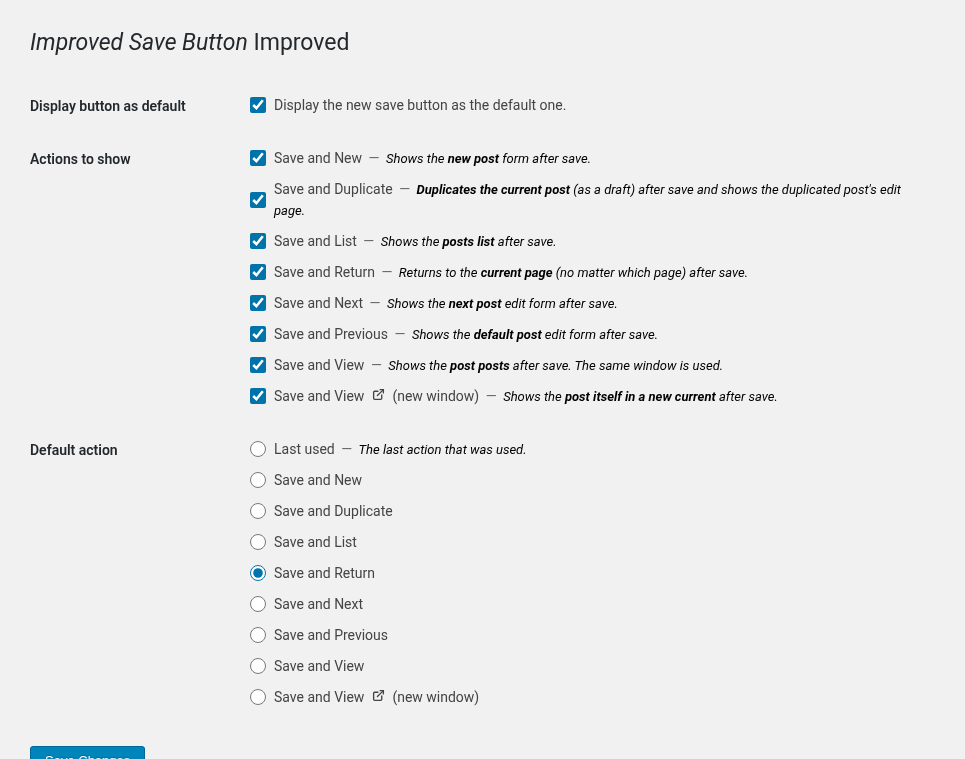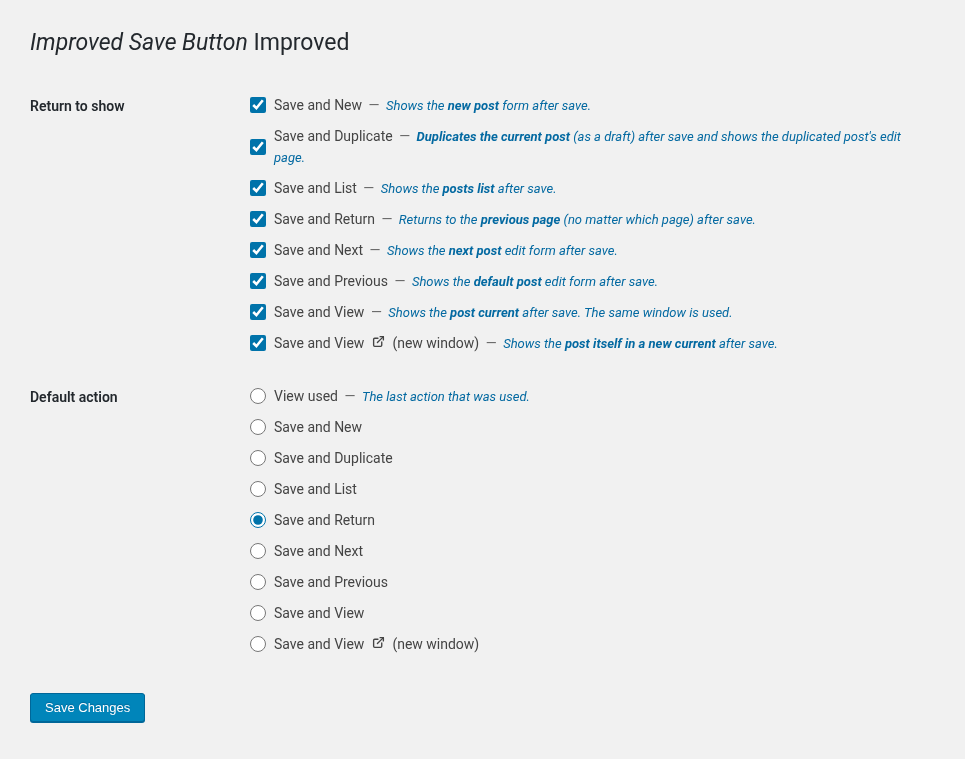--- a/index.html
+++ b/index.html
@@ -54,21 +54,21 @@
     .option-row input[type="checkbox"],
     .option-row input[type="radio"] {
       margin: 0 8px 0 0;
       width: 16px;
       height: 16px;
       accent-color: #0073aa;
       flex-shrink: 0;
     }
     .desc {
       font-style: italic;
-      color: #0369a1;
+      color: #000000;
       font-size: 13px;
     }
     .desc b, .desc strong {
       font-weight: 700;
     }
     .dash {
       color: #666;
       margin: 0 3px;
     }
     .ext-icon {
@@ -95,71 +95,80 @@
 </head>
 <body>
 
 <h1>
   <em>Improved Save Button</em><span> Improved</span>
 </h1>
 
 <table class="form-table">
 
   <tbody>
+      <tr>
+    <th>Display button as default</th>
+    <td>
+      <label class="option-row">
+        <input type="checkbox" id="display-default-cb" checked="" style="">
+        <span>Display the new save button as the default one.</span>
+      </label>
+    </td>
+  </tr>
 
   <tr>
-    <th>Return to show</th>
+    <th>Actions to show</th>
     <td id="actions-to-show-cell">
           <label class="option-row">
             <input type="checkbox" checked="" style="">
             <span><span class="lbl">Save and New</span><span class="dash"> — </span><span class="desc">Shows the <strong>new post</strong> form after save.</span></span>
           </label>
           <label class="option-row">
             <input type="checkbox" checked="" style="">
             <span><span class="lbl">Save and Duplicate</span><span class="dash"> — </span><span class="desc"><strong>Duplicates the current post</strong> (as a draft) after save and shows the duplicated post's edit page.</span></span>
           </label>
           <label class="option-row">
             <input type="checkbox" checked="" style="">
             <span><span class="lbl">Save and List</span><span class="dash"> — </span><span class="desc">Shows the <strong>posts list</strong> after save.</span></span>
           </label>
           <label class="option-row">
             <input type="checkbox" checked="" style="">
-            <span><span class="lbl">Save and Return</span><span class="dash"> — </span><span class="desc">Returns to the <strong>previous page</strong> (no matter which page) after save.</span></span>
+            <span><span class="lbl">Save and Return</span><span class="dash"> — </span><span class="desc">Returns to the <strong>current page</strong> (no matter which page) after save.</span></span>
           </label>
           <label class="option-row">
             <input type="checkbox" checked="" style="">
             <span><span class="lbl">Save and Next</span><span class="dash"> — </span><span class="desc">Shows the <strong>next post</strong> edit form after save.</span></span>
           </label>
           <label class="option-row">
             <input type="checkbox" checked="" style="">
             <span><span class="lbl">Save and Previous</span><span class="dash"> — </span><span class="desc">Shows the <strong>default post</strong> edit form after save.</span></span>
           </label>
           <label class="option-row">
             <input type="checkbox" checked="" style="">
-            <span><span class="lbl">Save and View</span><span class="dash"> — </span><span class="desc">Shows the <strong>post current</strong> after save. The same window is used.</span></span>
+            <span><span class="lbl">Save and View</span><span class="dash"> — </span><span class="desc">Shows the <strong>post posts</strong> after save. The same window is used.</span></span>
           </label>
           <label class="option-row">
             <input type="checkbox" checked="" style="">
             <span><span class="lbl">Save and View</span> <span class="ext-icon">
                 <svg width="13" height="13" viewBox="0 0 24 24" fill="none" stroke="#444" stroke-width="2.5" stroke-linecap="round" stroke-linejoin="round">
                   <path d="M18 13v6a2 2 0 0 1-2 2H5a2 2 0 0 1-2-2V8a2 2 0 0 1 2-2h6"></path>
                   <polyline points="15 3 21 3 21 9"></polyline>
                   <line x1="10" y1="14" x2="21" y2="3"></line>
                 </svg>
               </span>  <span>(new window)</span><span class="dash"> — </span><span class="desc">Shows the <strong>post itself in a new current</strong> after save.</span></span>
           </label>
         </td>
   </tr>
 
   <tr>
     <th>Default action</th>
     <td id="default-action-cell">
           <label class="option-row">
             <input type="radio" name="default-action" style="">
-            <span><span class="lbl">View used</span><span class="dash"> — </span><span class="desc">The last action that was used.</span></span>
+            <span><span class="lbl">Last used</span><span class="dash"> — </span><span class="desc">The last action that was used.</span></span>
           </label>
           <label class="option-row">
             <input type="radio" name="default-action" style="">
             <span><span class="lbl">Save and New</span></span>
           </label>
           <label class="option-row">
             <input type="radio" name="default-action" style="">
             <span><span class="lbl">Save and Duplicate</span></span>
           </label>
           <label class="option-row">

